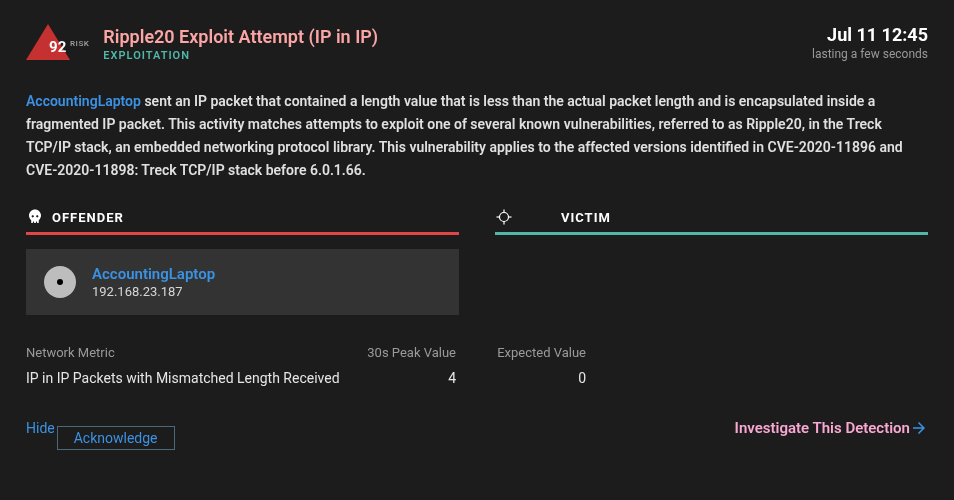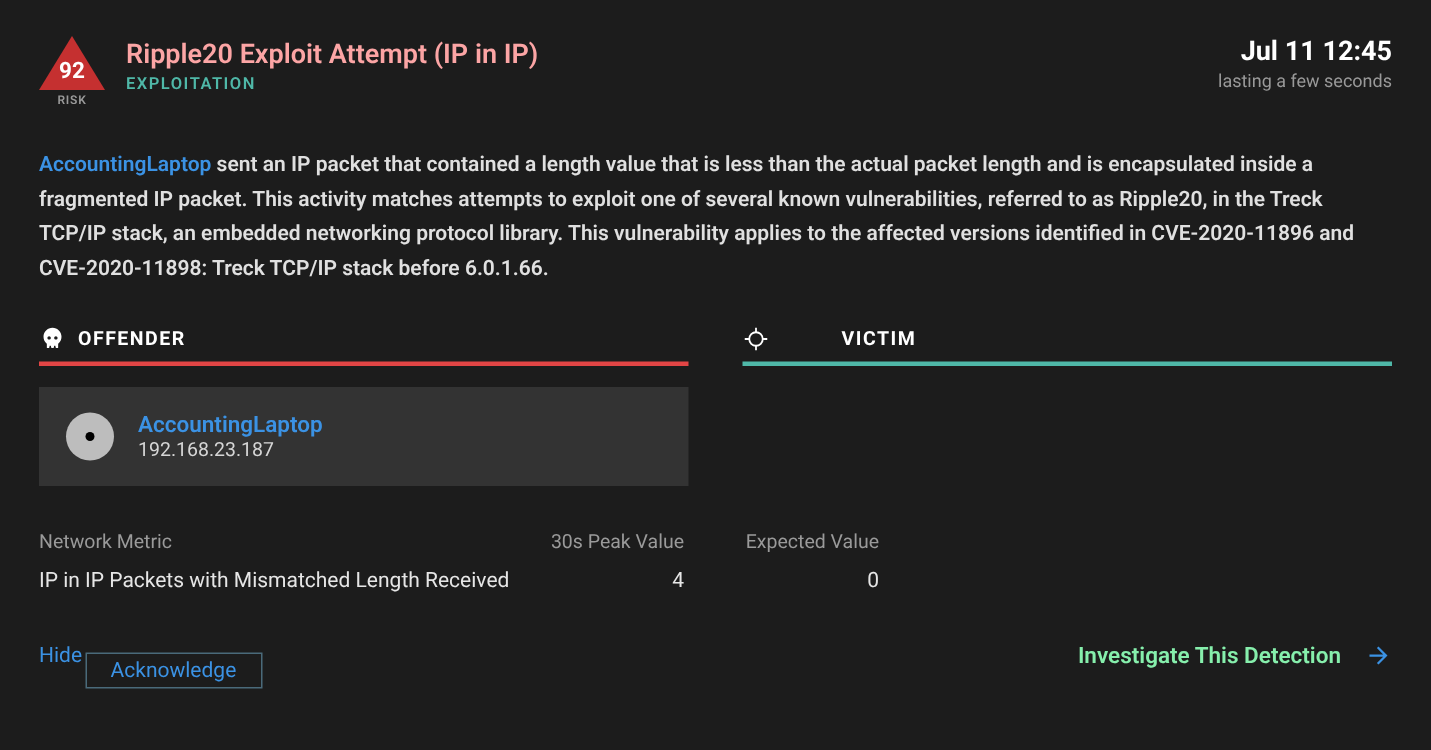--- a/index.html
+++ b/index.html
@@ -18,21 +18,21 @@
       align-items: flex-start;
       margin-bottom: 28px;
     }
     .header-left {
       display: flex;
       gap: 14px;
       align-items: flex-start;
     }
     .risk-badge {
       display: flex;
-      flex-direction: column;
+      flex-direction: row;
       align-items: center;
       position: relative;
     }
     .risk-triangle {
       width: 0;
       height: 0;
       border-left: 22px solid transparent;
       border-right: 22px solid transparent;
       border-bottom: 36px solid #c53030;
       position: relative;
@@ -156,27 +156,27 @@
       background: transparent;
       border: 1px solid #4a6a7a;
       color: #3b92e4;
       padding: 3px 16px;
       font-size: 14px;
       cursor: pointer;
       font-family: inherit;
       margin-top: 20px;
     }
     .investigate-link {
-      color: #86efac;
+      color: #f9a8d4;
       font-size: 15px;
       font-weight: 600;
       cursor: pointer;
       display: flex;
       align-items: center;
-      gap: 16px;
+      gap: 0;
     }
     .arrow-icon {
       width: 18px;
       height: 18px;
     }
   </style>
 </head>
 <body>
 
 <div class="header">

